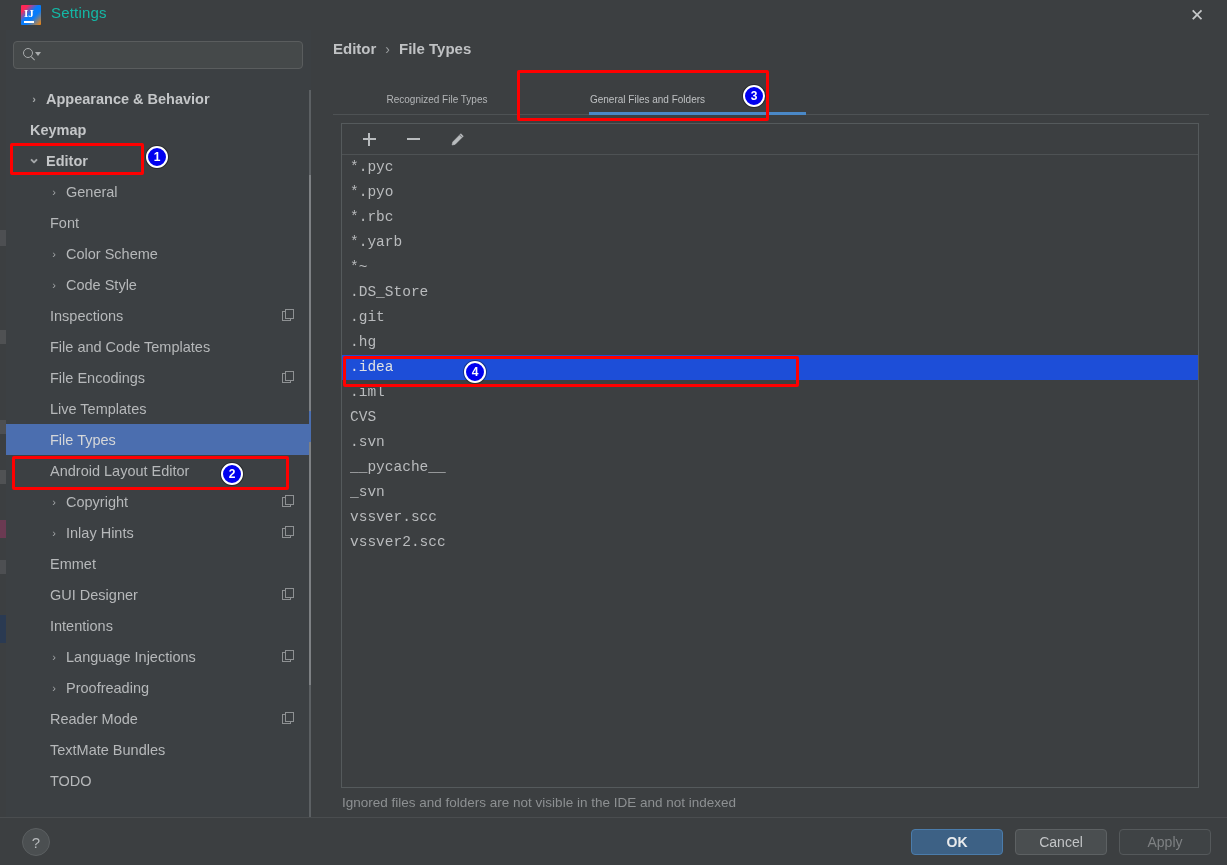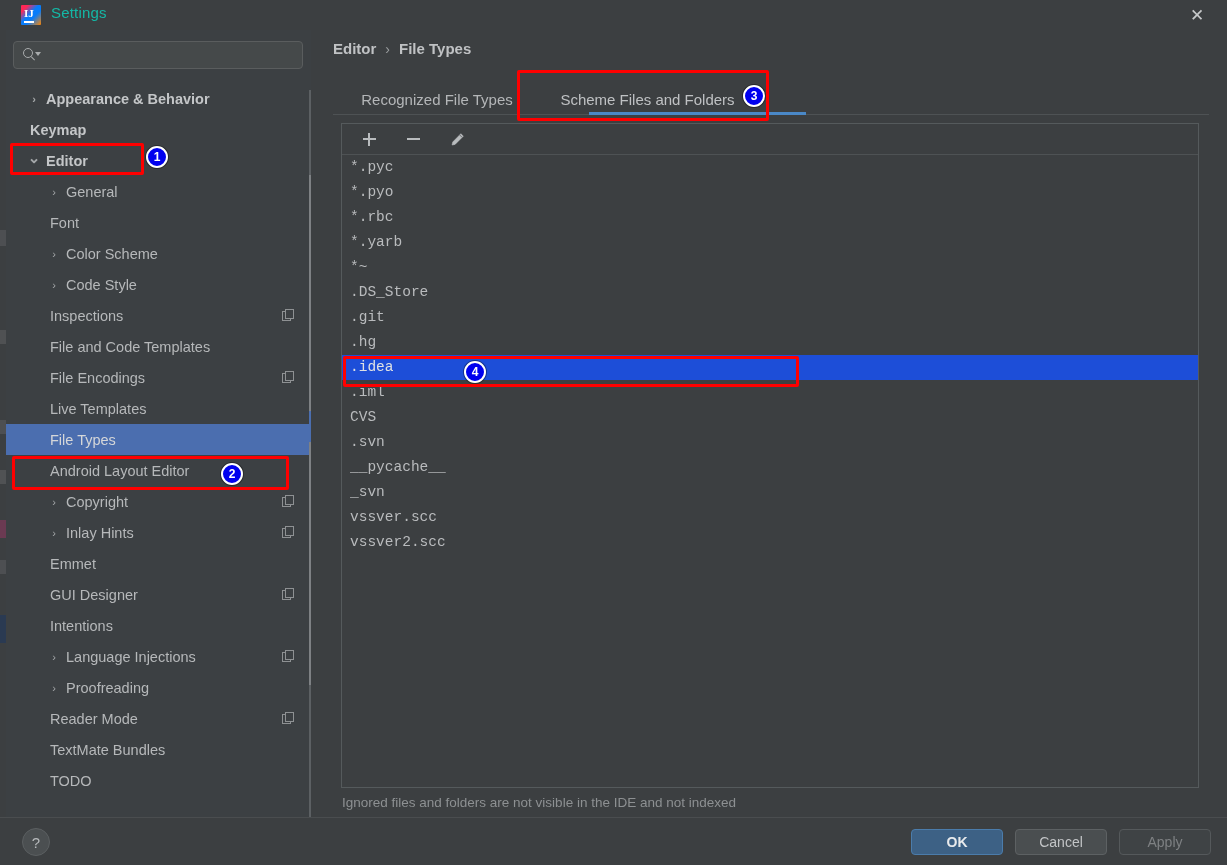--- a/index.html
+++ b/index.html
@@ -133,21 +133,21 @@
     display:flex; align-items:center; gap:9px;
   }
   #breadcrumb .sep { color:#9a9d9f; font-weight:normal; font-size:14px; }
 
   #tabs {
     position:absolute; left:22px; top:48px; width:876px; height:42px;
   }
   .tab {
     position:absolute; top:0; height:42px;
     display:flex; align-items:center; justify-content:center;
-    font-size:15px; color:#b4b6b8; cursor:pointer;
+    font-size:10px; color:#b4b6b8; cursor:pointer;
   }
   #tab-recognized { left:14px; width:180px; }
   #tab-ignored { left:212px; width:205px; color:#bfc1c3; }
   #tab-underline {
     position:absolute; left:278px; top:82px; width:217px; height:3px;
     background:#4a88c7;
   }
   #tabs-divider {
     position:absolute; left:22px; top:84px; width:876px; height:1px;
     background:#4e5254;
@@ -391,21 +391,21 @@
   <div id="right">
 
     <div id="breadcrumb">
       <span>Editor</span>
       <span class="sep">›</span>
       <span>File Types</span>
     </div>
 
     <div id="tabs">
       <div class="tab" id="tab-recognized">Recognized File Types</div>
-      <div class="tab" id="tab-ignored">Scheme Files and Folders</div>
+      <div class="tab" id="tab-ignored">General Files and Folders</div>
     </div>
     <div id="tabs-divider"></div>
     <div id="tab-underline"></div>
 
     <div id="list-panel">
       <div id="list-toolbar">
         <div class="tb-btn">
           <span class="icn-plus"></span>
         </div>
         <div class="tb-btn">

